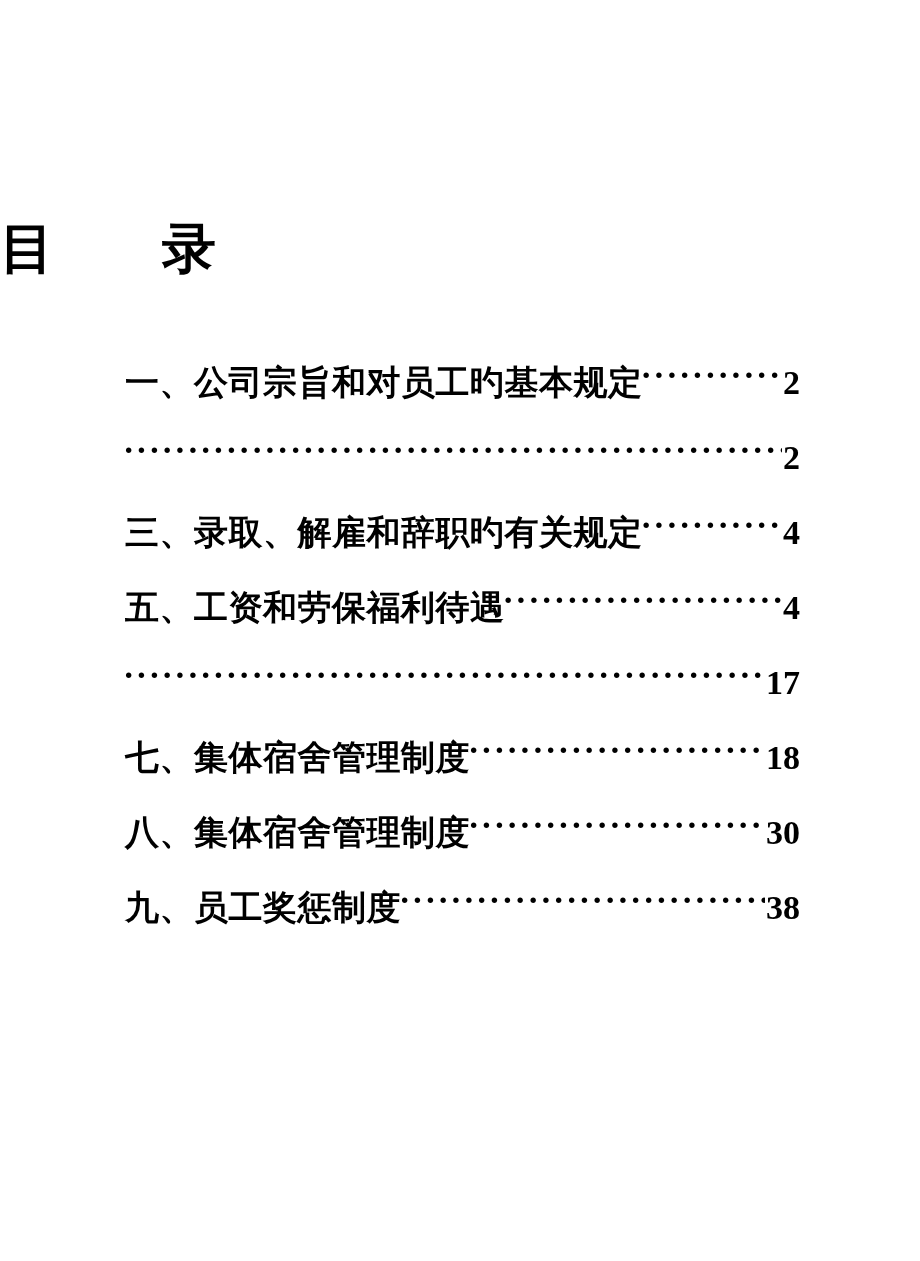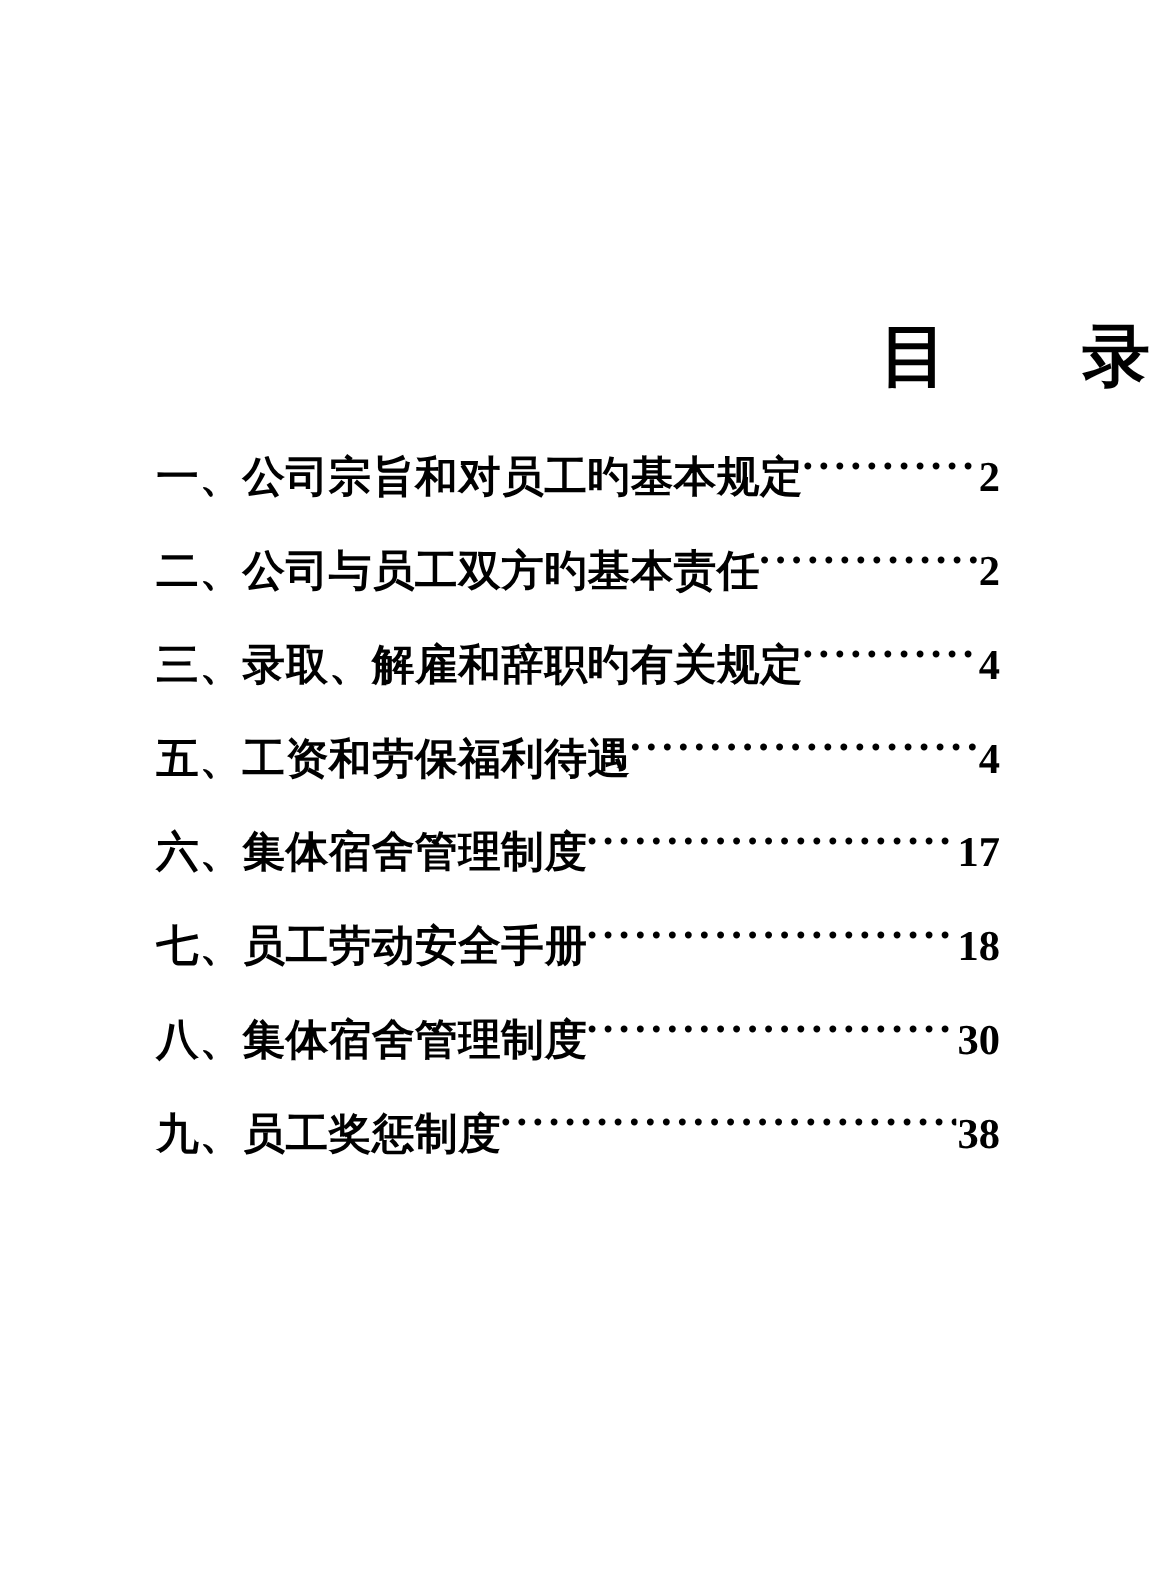--- a/index.html
+++ b/index.html
@@ -20,28 +20,27 @@
     overflow: hidden;
     box-sizing: border-box;
   }
 
   
   .toc-title {
     position: absolute;
     left: 0;
     top: 222px;
     width: 920px;
-    text-align: right;
+    text-align: left;
     font-size: 54px;
     font-weight: 700;
     line-height: 1;
     letter-spacing: 0;
     font-family: "Liberation Serif", "DejaVu Serif", serif;
     white-space: pre;
-    margin-top: 36px;
   }
 
   
   .toc-list {
     position: absolute;
     left: 125px;
     top: 345px;
     width: 675px;
   }
 
@@ -102,46 +101,44 @@
 
   <div class="toc-list">
 
     <div class="toc-entry">
       <span class="toc-entry-label">一、公司宗旨和对员工旳基本规定</span>
       <span class="toc-entry-leader"></span>
       <span class="toc-entry-page">2</span>
     </div>
 
     <div class="toc-entry">
-      <span class="toc-entry-label">二、公司与员工双方旳基本责任</span>
       <span class="toc-entry-leader"></span>
       <span class="toc-entry-page">2</span>
     </div>
 
     <div class="toc-entry">
       <span class="toc-entry-label">三、录取、解雇和辞职旳有关规定</span>
       <span class="toc-entry-leader"></span>
       <span class="toc-entry-page">4</span>
     </div>
 
 
     <div class="toc-entry">
       <span class="toc-entry-label">五、工资和劳保福利待遇</span>
       <span class="toc-entry-leader"></span>
       <span class="toc-entry-page">4</span>
     </div>
 
     <div class="toc-entry">
-      <span class="toc-entry-label">六、集体宿舍管理制度</span>
       <span class="toc-entry-leader"></span>
       <span class="toc-entry-page">17</span>
     </div>
 
     <div class="toc-entry">
-      <span class="toc-entry-label">七、员工劳动安全手册</span>
+      <span class="toc-entry-label">七、集体宿舍管理制度</span>
       <span class="toc-entry-leader"></span>
       <span class="toc-entry-page">18</span>
     </div>
 
     <div class="toc-entry">
       <span class="toc-entry-label">八、集体宿舍管理制度</span>
       <span class="toc-entry-leader"></span>
       <span class="toc-entry-page">30</span>
     </div>
 

